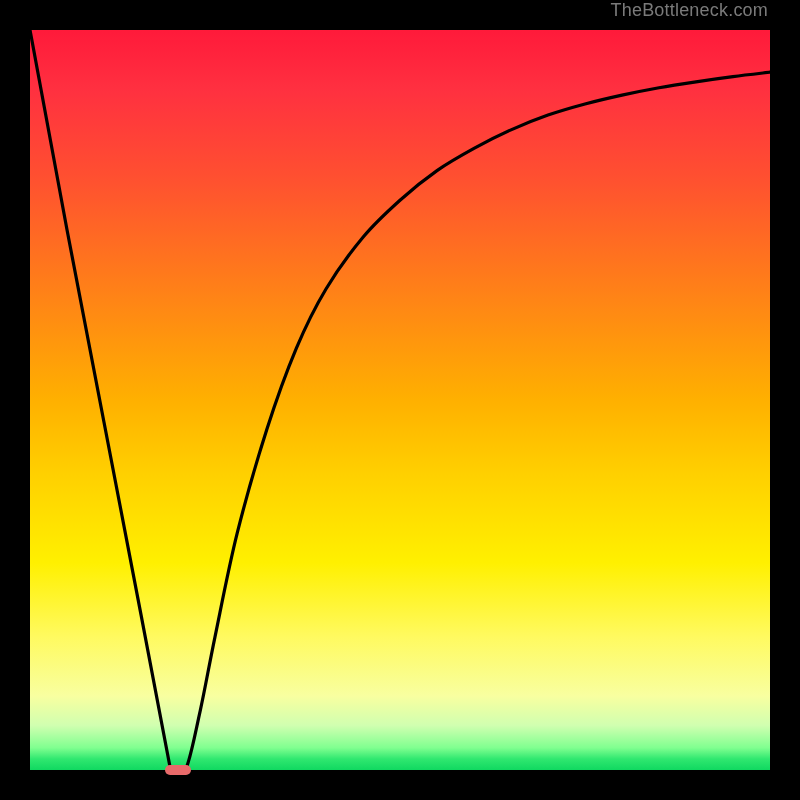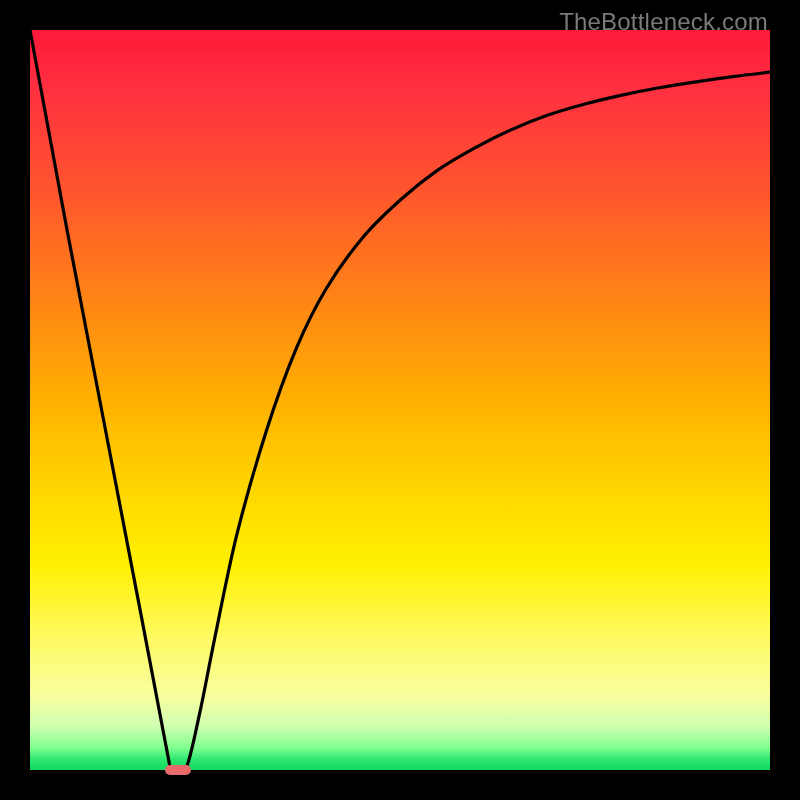--- a/index.html
+++ b/index.html
@@ -28,24 +28,24 @@
       #fffa60 82%,
       #f8ffa0 90%,
       #d0ffb0 94%,
       #80ff90 97%,
       #30e870 98.5%,
       #10d860 100%
     );
   }
   .watermark {
     position: absolute;
-    top: 8px;
+    top: 0;
     right: 32px;
     font-family: Arial, Helvetica, sans-serif;
-    font-size: 24px;
+    font-size: 18px;
     color: #7a7a7a;
     font-weight: 500;
     letter-spacing: 0.2px;
   }
   .curve-svg {
     position: absolute;
     left: 30px;
     top: 30px;
     width: 740px;
     height: 740px;

